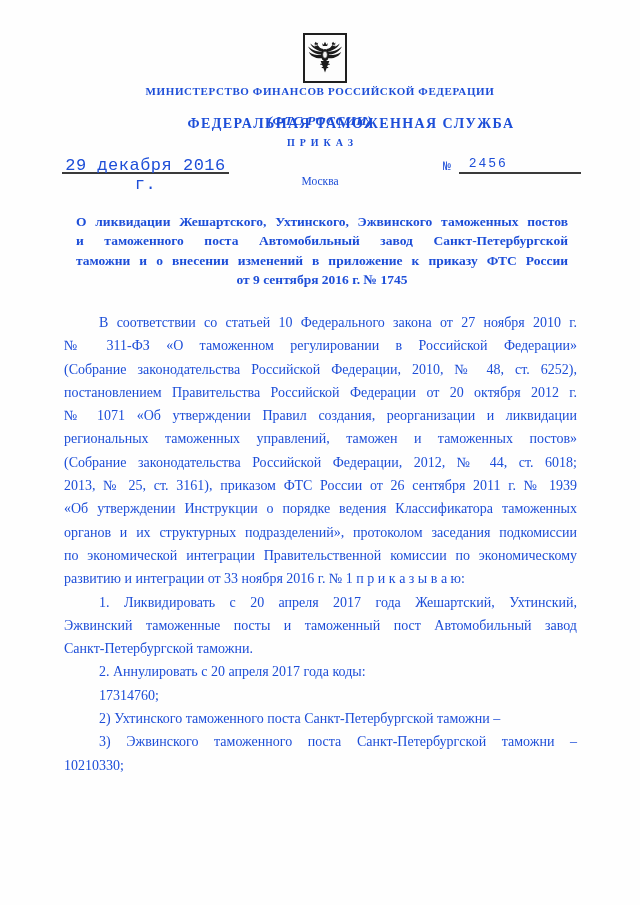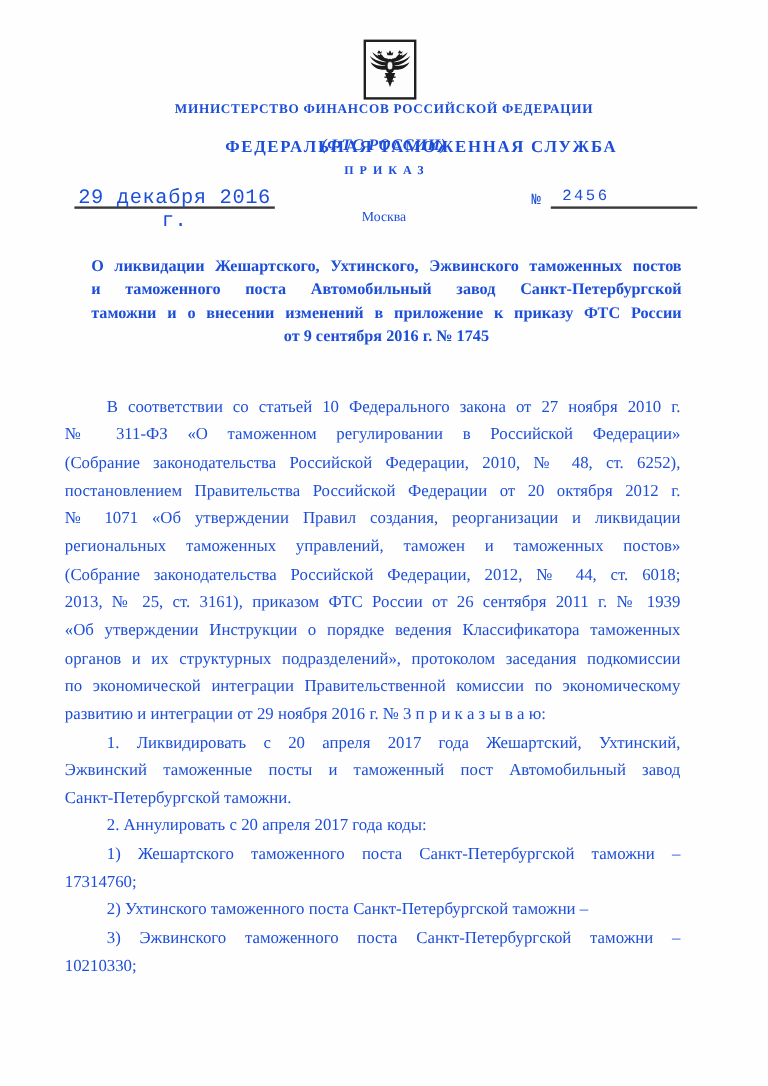--- a/index.html
+++ b/index.html
@@ -71,22 +71,22 @@
   
   .title {
     position: absolute; left: 76px; top: 212px; width: 492px;
     font-weight: bold; font-size: 13.5px; line-height: 19.3px;
   }
   .title .line { text-align: justify; text-align-last: justify; }
   .title div.line:last-of-type { text-align-last: center; }
 
   
   .bodytext {
-    position: absolute; left: 54px; top: 311px; width: 513px;
-    font-size: 14px; line-height: 23.3px; margin-top: 17px;
+    position: absolute; left: 64px; top: 311px; width: 513px;
+    font-size: 14px; line-height: 23.3px;
   }
   .bodytext .line { text-align: justify; text-align-last: justify; }
   .bodytext .para div.line:first-of-type { text-indent: 35px; }
   .bodytext .para div.line:last-of-type { text-align-last: left; }
 </style>
 </head>
 <body>
 
 <div class="page">
 
@@ -167,21 +167,21 @@
           <div class="line">(Собрание законодательства Российской Федерации, 2012, № 44, ст. 6018;</div>
 
           <div class="line">2013, № 25, ст. 3161), приказом ФТС России от 26 сентября 2011 г. № 1939</div>
 
           <div class="line">«Об утверждении Инструкции о порядке ведения Классификатора таможенных</div>
 
           <div class="line">органов и их структурных подразделений», протоколом заседания подкомиссии</div>
 
           <div class="line">по экономической интеграции Правительственной комиссии по экономическому</div>
 
-          <div class="line">развитию и интеграции от 29 ноября 2016 г. № 3  п р и к а з ы в а ю:</div>
+          <div class="line">развитию и интеграции от 33 ноября 2016 г. № 1  п р и к а з ы в а ю:</div>
 
       </div>
 
       <div class="para">
 
           <div class="line">1. Ликвидировать с 20 апреля 2017 года Жешартский, Ухтинский,</div>
 
           <div class="line">Эжвинский таможенные посты и таможенный пост Автомобильный завод</div>
 
           <div class="line">Санкт-Петербургской таможни.</div>
@@ -189,21 +189,20 @@
       </div>
 
       <div class="para">
 
           <div class="line">2. Аннулировать с 20 апреля 2017 года коды:</div>
 
       </div>
 
       <div class="para">
 
-          <div class="line">1) Жешартского таможенного поста Санкт-Петербургской таможни –</div>
 
           <div class="line">17314760;</div>
 
       </div>
 
       <div class="para">
 
           <div class="line">2) Ухтинского таможенного поста Санкт-Петербургской таможни –</div>
 
 

